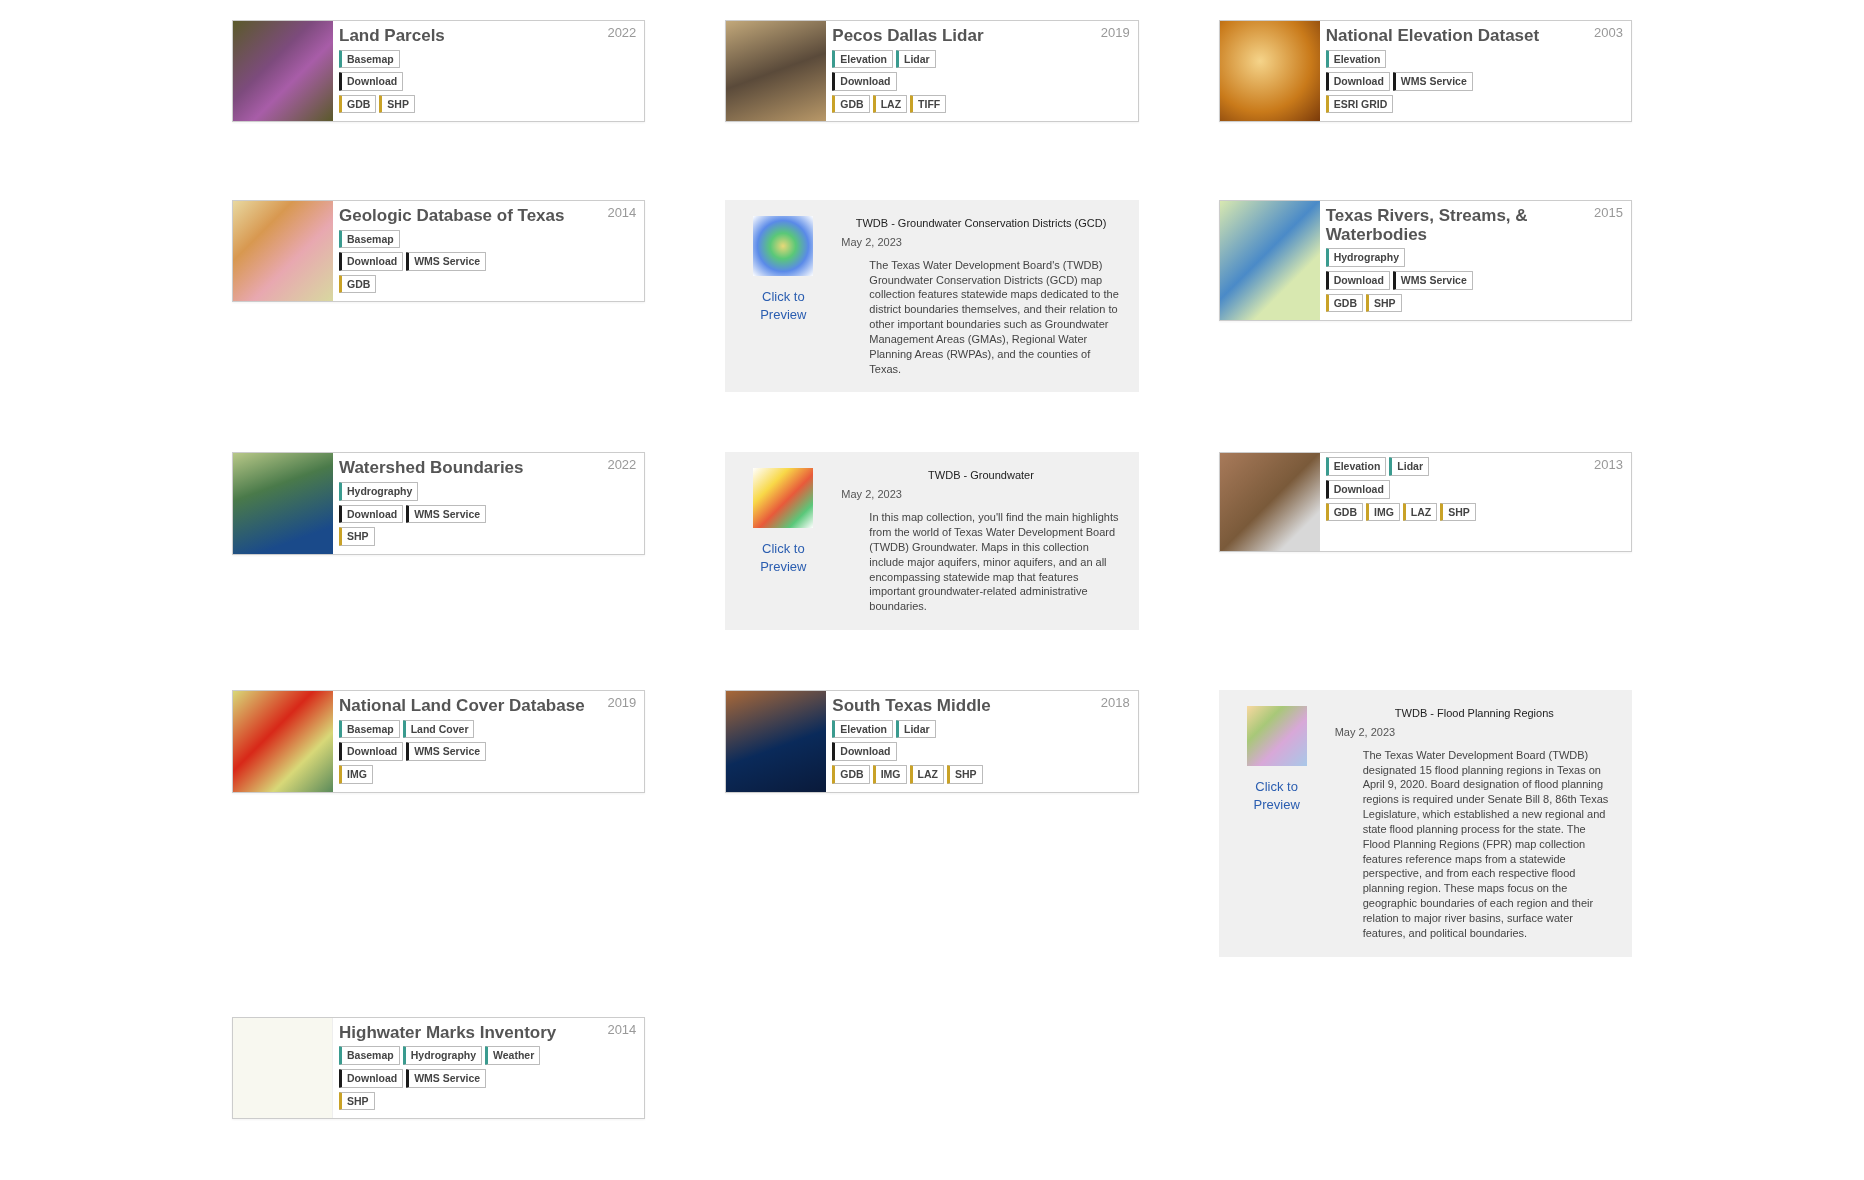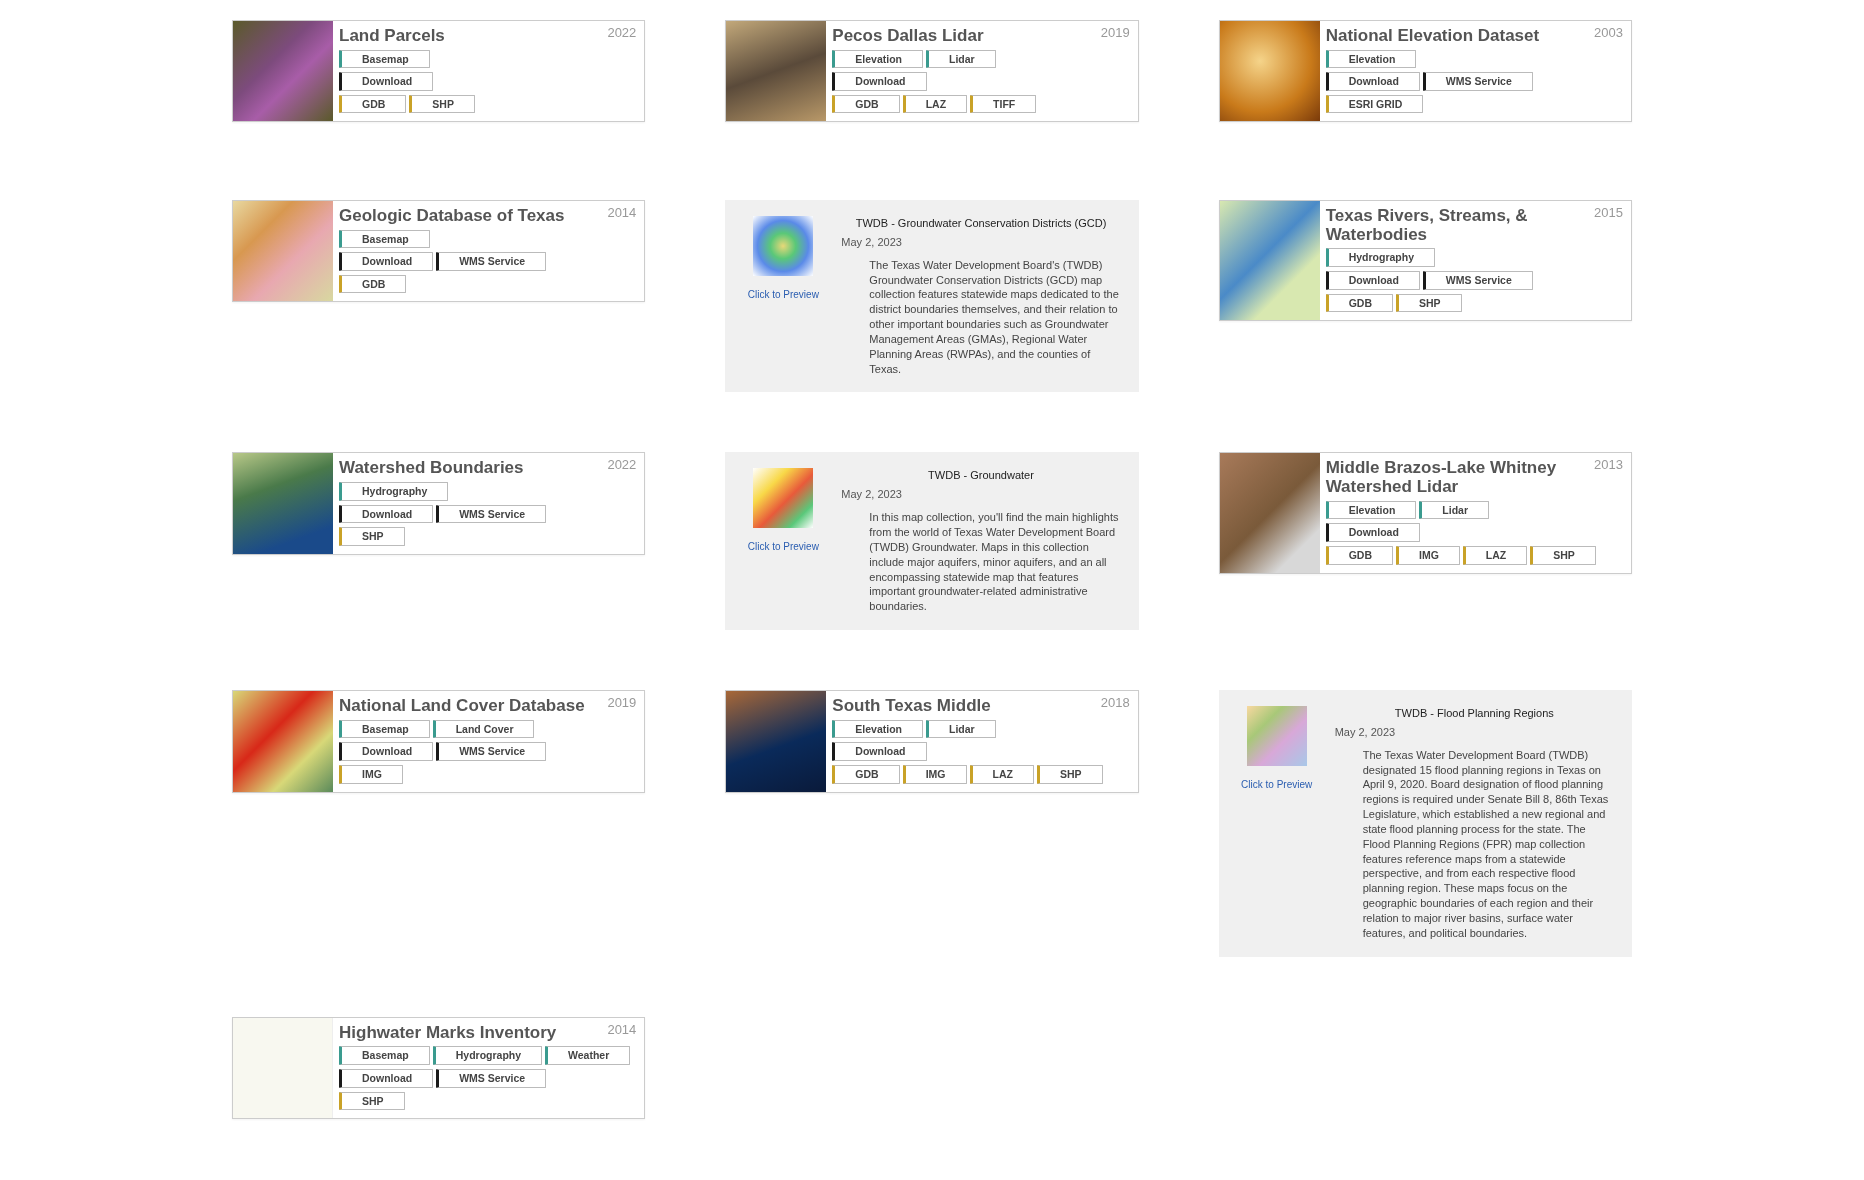--- a/index.html
+++ b/index.html
@@ -55,21 +55,21 @@
     flex-wrap: wrap;
     gap: 3px;
     margin-bottom: 4px;
   }
   .tag {
     font-size: 10.5px;
     font-weight: bold;
     color: #444;
     background: #fff;
     border: 1px solid #bbb;
-    padding: 2px 20px;
+    padding: 2px 5px;
     border-left-width: 3px;
     line-height: 1.2;
     border-radius: 1px;
   }
   .tag.cat { border-left-color: #3a9b8f; }
   .tag.avail { border-left-color: #1a1a1a; }
   .tag.fmt { border-left-color: #c9a227; }
 
   
   .article {
@@ -83,21 +83,21 @@
   .article .preview {
     flex: 0 0 80px;
     text-align: center;
   }
   .article .preview .pimg {
     width: 60px;
     height: 60px;
     margin: 0 auto 6px;
   }
   .article .preview .plabel {
-    font-size: 10px;
+    font-size: 13px;
     color: #2a5db0;
     margin-top: 12px;
   }
   .article .atext { flex: 1; }
   .article .atitle { font-size: 11px; font-weight: normal; color: #222; margin-bottom:4px;text-align:center;}
   .article .adate { color:#555; margin-bottom:8px;}
   .article .abody { color:#444;margin-left:28px; }
 
   
   .t-parcels { background: linear-gradient(135deg,#5a5a2a 0%,#7d4b7d 40%,#a85da8 60%,#5a5a2a 100%); }
@@ -269,21 +269,20 @@
       <div class="abody">In this map collection, you'll find the main highlights from the world of Texas Water Development Board (TWDB) Groundwater. Maps in this collection include major aquifers, minor aquifers, and an all encompassing statewide map that features important groundwater-related administrative boundaries.</div>
     </div>
   </div>
     </div>
 
   <div class="cell">
       <div class="card">
     <div class="thumb t-brazos"></div>
     <div class="card-body">
       <div class="card-year">2013</div>
-      <div class="card-title">Middle Brazos-Lake Whitney Watershed Lidar</div>
       <div class="tag-row">
         <span class="tag cat">Elevation</span>
         <span class="tag cat">Lidar</span>
       </div>
       <div class="tag-row">
             <span class="tag avail">Download</span>
           </div>
       <div class="tag-row">
         <span class="tag fmt">GDB</span>
         <span class="tag fmt">IMG</span>

